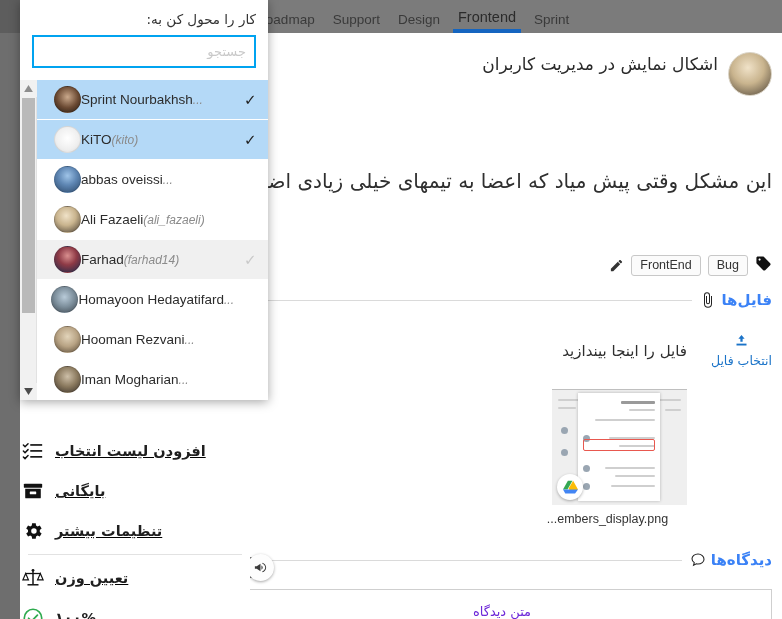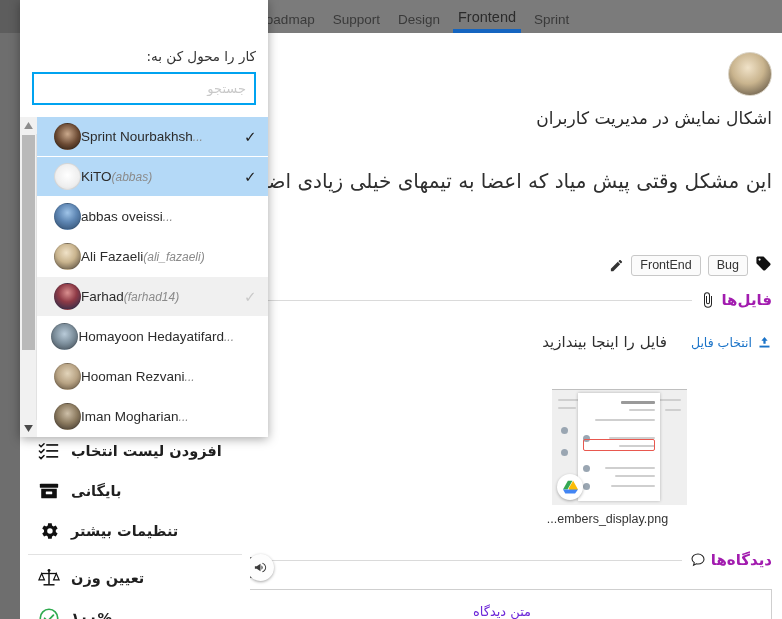--- a/index.html
+++ b/index.html
@@ -93,21 +93,21 @@
     width: 782px; height: 586px;
     direction: rtl;
     background: #fff;
   }
 
   .issue-header {
     position: absolute;
     top: 19px; right: 10px;
     width: 520px;
     display: flex;
-    flex-direction: column;
+    flex-direction: row;
     align-items: flex-start;
     gap: 10px;
     justify-content: flex-start;
   }
   .issue-avatar {
     width: 44px; height: 44px;
     border-radius: 50%;
     flex: none;
     background: radial-gradient(circle at 45% 35%, #f0e2c8 0%, #c9b48e 45%, #4a4034 100%);
     border: 1px solid #d9d2c4;
@@ -184,21 +184,21 @@
     position: absolute;
     display: flex;
     flex-direction: row;
     align-items: center;
     gap: 8px;
     direction: rtl;
   }
   .section-title {
     font-size: 15px;
     font-weight: bold;
-    color: #a21caf;
+    color: #3b82f6;
     white-space: nowrap;
     display: flex;
     align-items: center;
     gap: 5px;
   }
   .section-rule {
     height: 1px;
     background: #dadada;
     flex: 1 1 auto;
   }
@@ -216,20 +216,21 @@
     gap: 10px;
     direction: rtl;
   }
   .choose-file {
     display: inline-flex;
     align-items: center;
     gap: 5px;
     color: #1a73c8;
     font-size: 12.5px;
     cursor: pointer;
+    flex-direction: column;
   }
   .drop-hint {
     font-size: 15px;
     color: #2f2f2f;
     margin-right: 14px;
   }
 
   .file-card {
     position: absolute;
     top: 350px; right: 95px;
@@ -331,23 +332,24 @@
     direction: rtl;
     background: #fff;
   }
   .side-item {
     display: flex;
     flex-direction: row-reverse;
     align-items: center;
     justify-content: flex-start;
     gap: 11px;
     height: 40px;
-    padding-left: 18px;
+    padding-left: 2px;
     padding-right: 10px;
     cursor: pointer;
+    text-decoration: underline;
   }
   .side-label {
     font-size: 14.5px;
     color: #1f1f1f;
     font-weight: bold;
     white-space: nowrap;
   }
   .side-icon { width: 22px; height: 22px; flex: none; display: flex; align-items: center; justify-content: center; }
   .side-sep { height: 1px; background: #e2e2e2; margin: 3px 8px; }
 
@@ -359,21 +361,20 @@
     z-index: 10;
     background: #fff;
     box-shadow: 0 2px 10px rgba(0,0,0,0.35);
     direction: rtl;
   }
   .assign-head {
     padding: 11px 12px 0 12px;
     text-align: right;
     font-size: 13.5px;
     color: #333;
-    margin-top: 37px;
   }
   .assign-search-wrap { padding: 8px 12px 12px 12px; }
   .assign-search {
     width: 100%;
     height: 33px;
     border: 2px solid #00a3f0;
     outline: none;
     background: #fff;
     font-size: 13px;
     color: #333;
@@ -680,21 +681,21 @@
           <div class="assign-row selected">
             <div class="row-check">✓</div>
             <div class="row-spacer"></div>
             <div class="row-user">...</div>
             <div class="row-name">Sprint Nourbakhsh</div>
             <div class="row-avatar" style="background: radial-gradient(circle at 50% 40%, rgb(202, 169, 140) 0%, rgb(107, 74, 51) 55%, rgb(36, 26, 18) 100%);"></div>
           </div>
           <div class="assign-row selected">
             <div class="row-check">✓</div>
             <div class="row-spacer"></div>
-            <div class="row-user">(abbas)</div>
+            <div class="row-user">(kito)</div>
             <div class="row-name">KiTO</div>
             <div class="row-avatar" style="background: radial-gradient(circle at 50% 45%, rgb(255, 255, 255) 0%, rgb(239, 239, 239) 60%, rgb(216, 216, 216) 100%);"></div>
           </div>
           <div class="assign-row">
             <div class="row-check"></div>
             <div class="row-spacer"></div>
             <div class="row-user">...</div>
             <div class="row-name">abbas oveissi</div>
             <div class="row-avatar" style="background: radial-gradient(circle at 50% 35%, rgb(159, 196, 232) 0%, rgb(95, 135, 180) 45%, rgb(45, 74, 107) 100%);"></div>
           </div>

